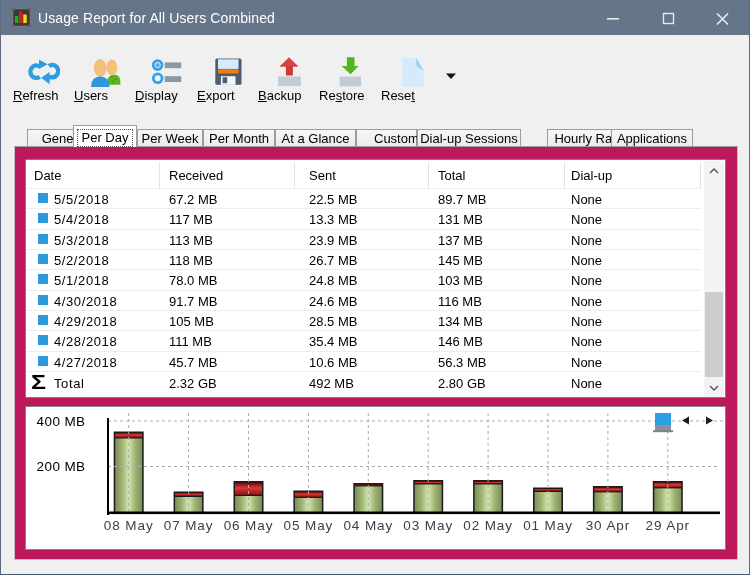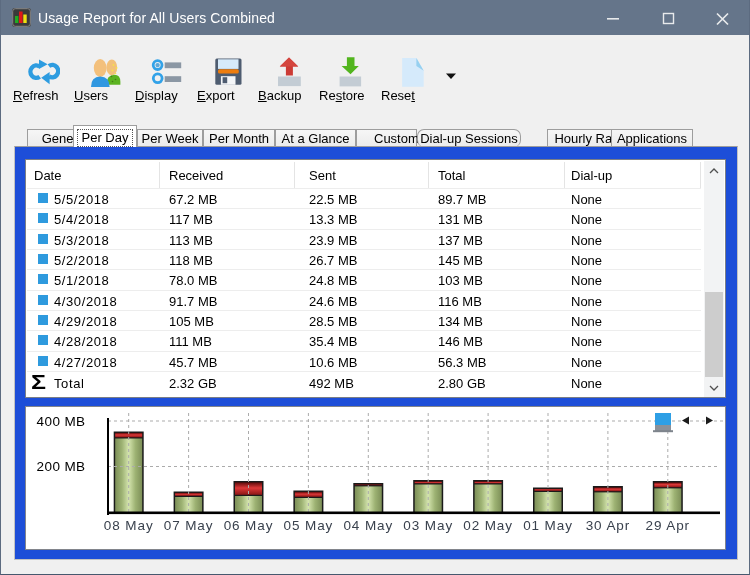--- a/index.html
+++ b/index.html
@@ -19,21 +19,21 @@
 .tlabel { font-size:13px; color:#000; margin-top:1px; }
 .tlabel u { text-decoration:underline; }
 
 .tab { position:absolute; top:129px; height:18px; background:linear-gradient(#f6f6f6,#ebebeb);
   border:1px solid #9d9d9d; border-bottom:none; font-size:13px; color:#000; text-align:center; line-height:17px; }
 #tabsel { position:absolute; left:72px; top:125px; width:64px; height:22px; background:#ffffff;
   border:1px solid #9d9d9d; border-bottom:none; z-index:3; text-align:center; }
 #tabsel .inner { position:absolute; left:3px; top:3px; right:3px; bottom:0px; border:1px dotted #555; 
   font-size:13px; line-height:16px; }
 
-#page { position:absolute; left:13px; top:146px; width:724px; height:414px; background:#1d4ed8;
+#page { position:absolute; left:13px; top:146px; width:724px; height:414px; background:#be185d;
   border:1px solid #c2c2c2; border-top:1px solid #9d9d9d; z-index:1; }
 
 #tablebox { position:absolute; left:10px; top:12px; width:701px; height:239px; border:1px solid #7b7f86; background:#fff; }
 .hsep { position:absolute; height:1px; background:#ededed; left:1px; width:674px; }
 .vsep { position:absolute; width:1px; background:#e4e4e4; top:2px; height:27px; }
 .hcell { position:absolute; top:8px; font-size:13px; color:#000; }
 .row { position:absolute; left:1px; width:676px; height:20px; font-size:13px; }
 .sq { position:absolute; left:11px; top:5px; width:10px; height:10px; background:#2e9ade; }
 .c0 { position:absolute; left:27px; top:4px; letter-spacing:0.6px; }
 .c1 { position:absolute; left:142px; top:4px; }
@@ -144,21 +144,21 @@
   </div>
 
   <div class="tab" style="left:26px; width:62px;text-align:right;">General</div>
   <div id="tabsel">
       <div class="inner">Per Day</div>
     </div>
   <div class="tab" style="left:136px; width:66px;">Per Week</div>
   <div class="tab" style="left:202px; width:72px;">Per Month</div>
   <div class="tab" style="left:274px; width:81px;">At a Glance</div>
   <div class="tab" style="left:355px; width:61px;padding-left:17px;">Custom</div>
-  <div class="tab" style="left:416px; width:104px;border-radius:7px;">Dial-up Sessions</div>
+  <div class="tab" style="left:416px; width:104px;">Dial-up Sessions</div>
   <div class="tab" style="left:520px; width:90px;margin-left:26px;">Hourly Rates</div>
   <div class="tab" style="left:610px; width:82px;">Applications</div>
 
   <div id="page">
     <div id="tablebox">
       <div class="hcell" style="left:8px">Date</div>
       <div class="hcell" style="left:143px">Received</div>
       <div class="hcell" style="left:283px">Sent</div>
       <div class="hcell" style="left:412px">Total</div>
       <div class="hcell" style="left:545px">Dial-up</div>

